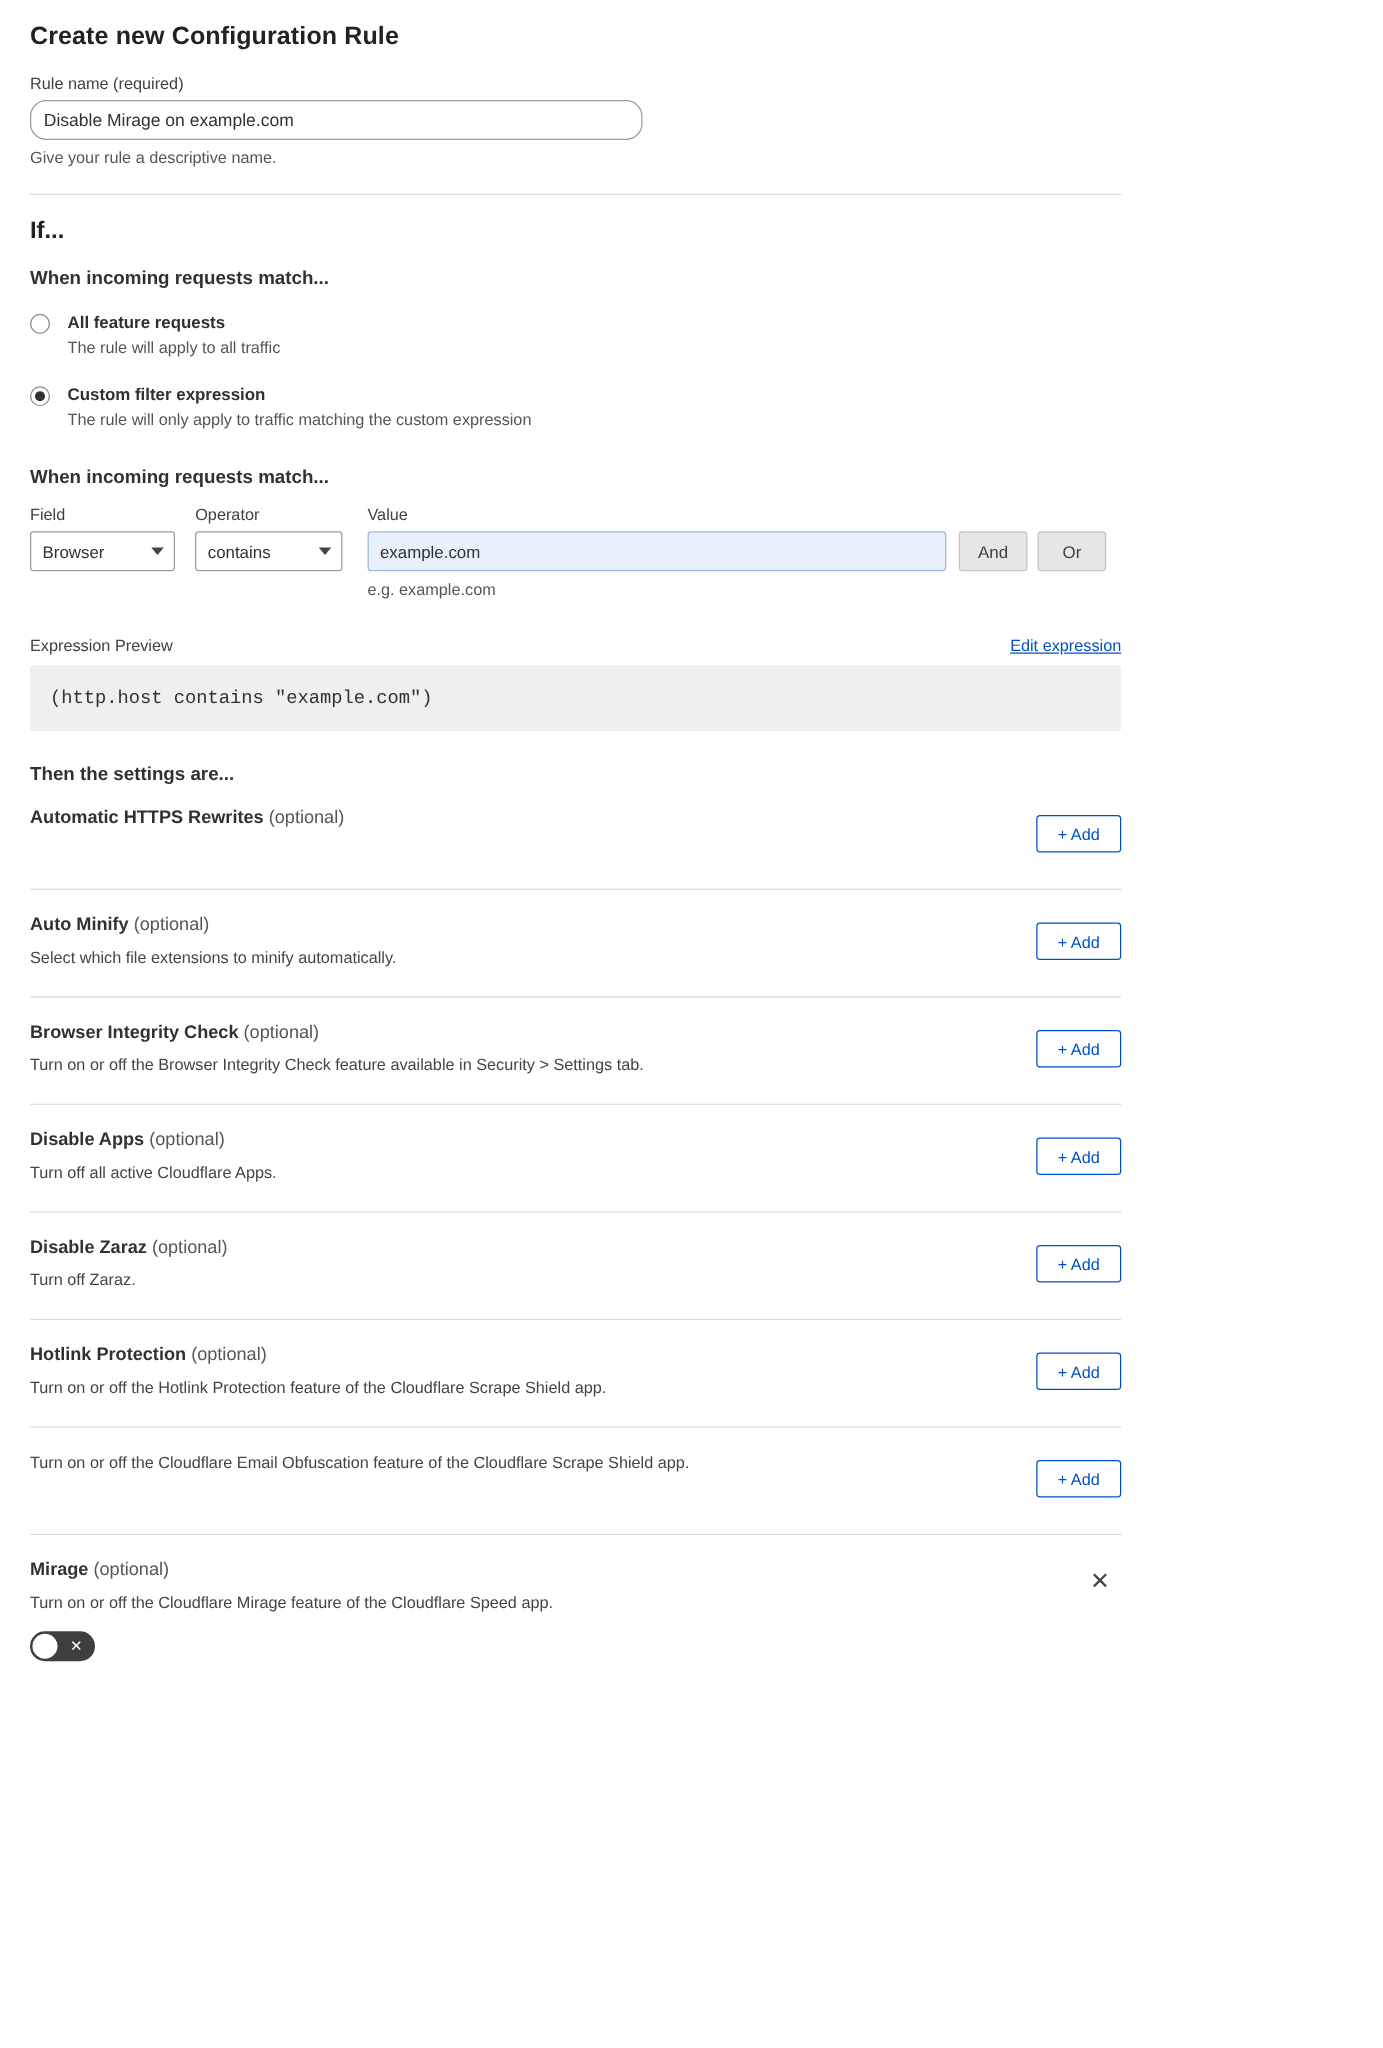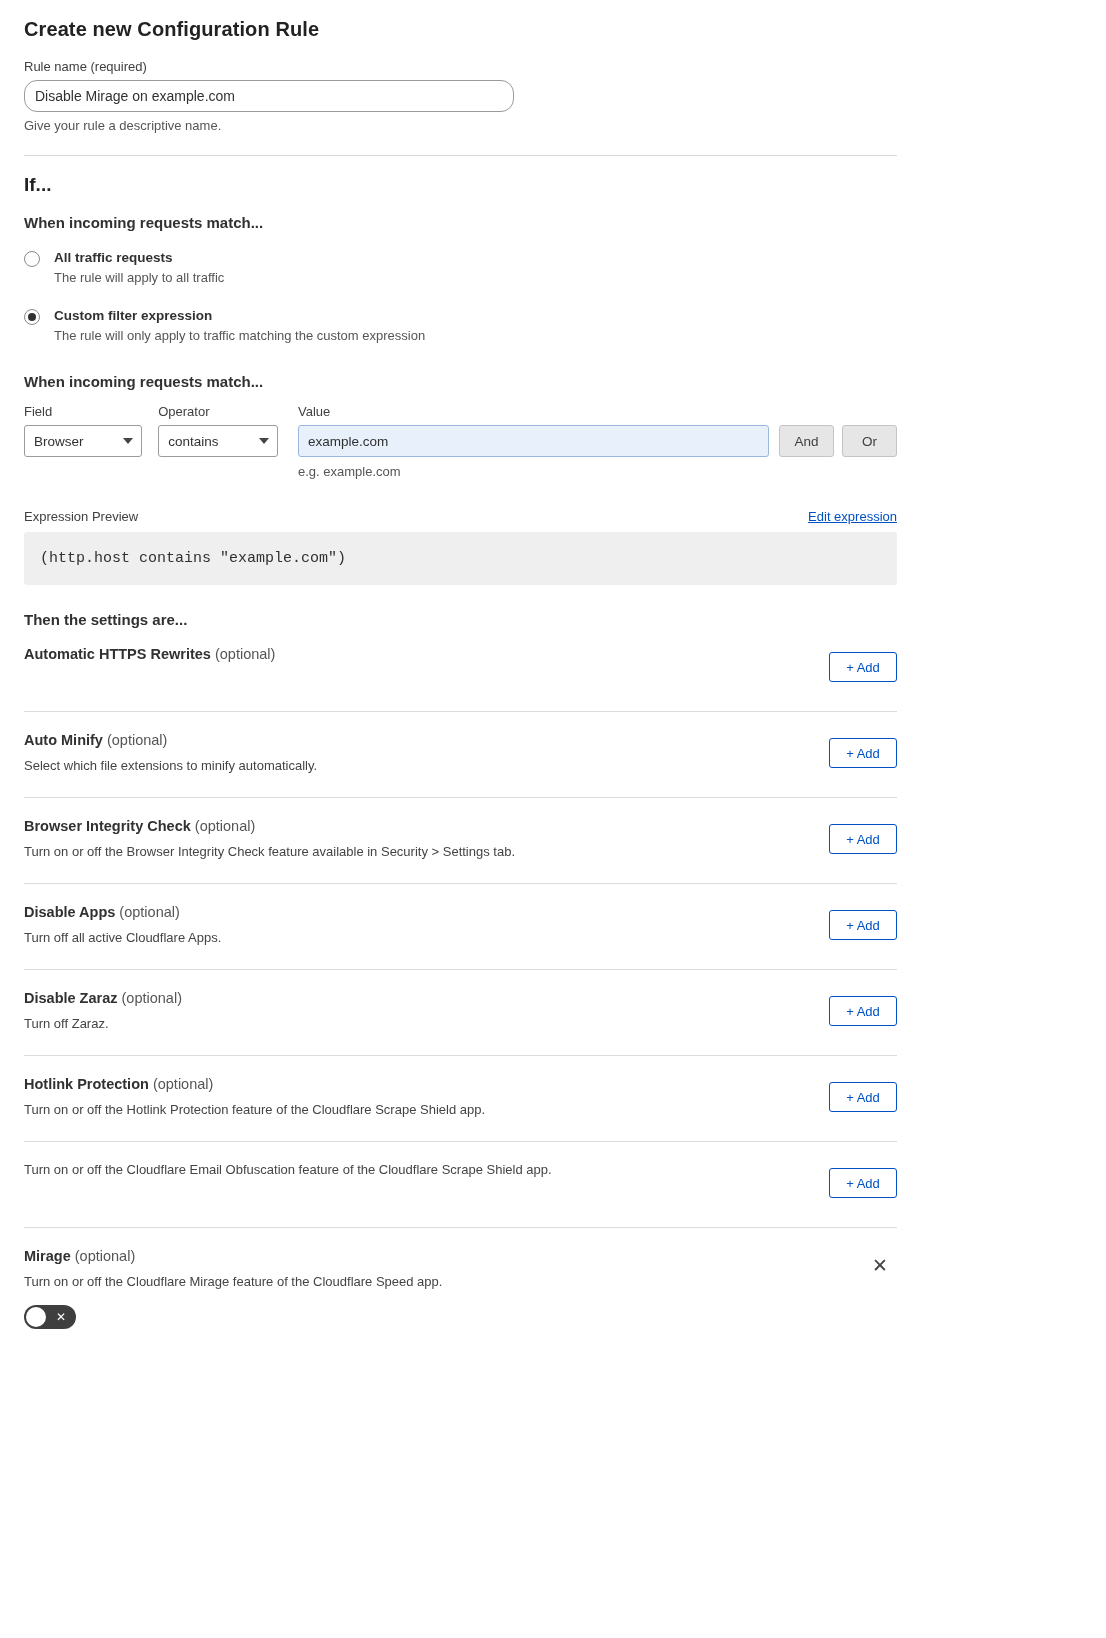--- a/index.html
+++ b/index.html
@@ -162,21 +162,21 @@
     border: 1px solid #c4c4c4;
     border-radius: 3px;
     background: #e6e6e6;
     color: #404040;
     font-size: 13.5px;
     display: flex;
     align-items: center;
     justify-content: center;
     margin-right: 8px;
   }
-  .btn-gray.last { margin-right: 0; }
+  .btn-gray.last { margin-right: 12px; }
   .preview-head {
     display: flex;
     justify-content: space-between;
     align-items: baseline;
     margin: 30px 0 8px 0;
   }
   .preview-label {
     font-size: 13px;
     color: #404040;
   }
@@ -286,21 +286,21 @@
   </div>
 
   <hr class="divider">
 
   <div class="section-if">If...</div>
   <div class="sub-head">When incoming requests match...</div>
 
   <div class="radio-row">
     <div class="radio"></div>
     <div>
-      <div class="radio-title">All traffic requests</div>
+      <div class="radio-title">All feature requests</div>
       <div class="radio-desc">The rule will apply to all traffic</div>
     </div>
   </div>
 
   <div class="radio-row">
     <div class="radio checked"></div>
     <div>
       <div class="radio-title">Custom filter expression</div>
       <div class="radio-desc">The rule will only apply to traffic matching the custom expression</div>
     </div>

